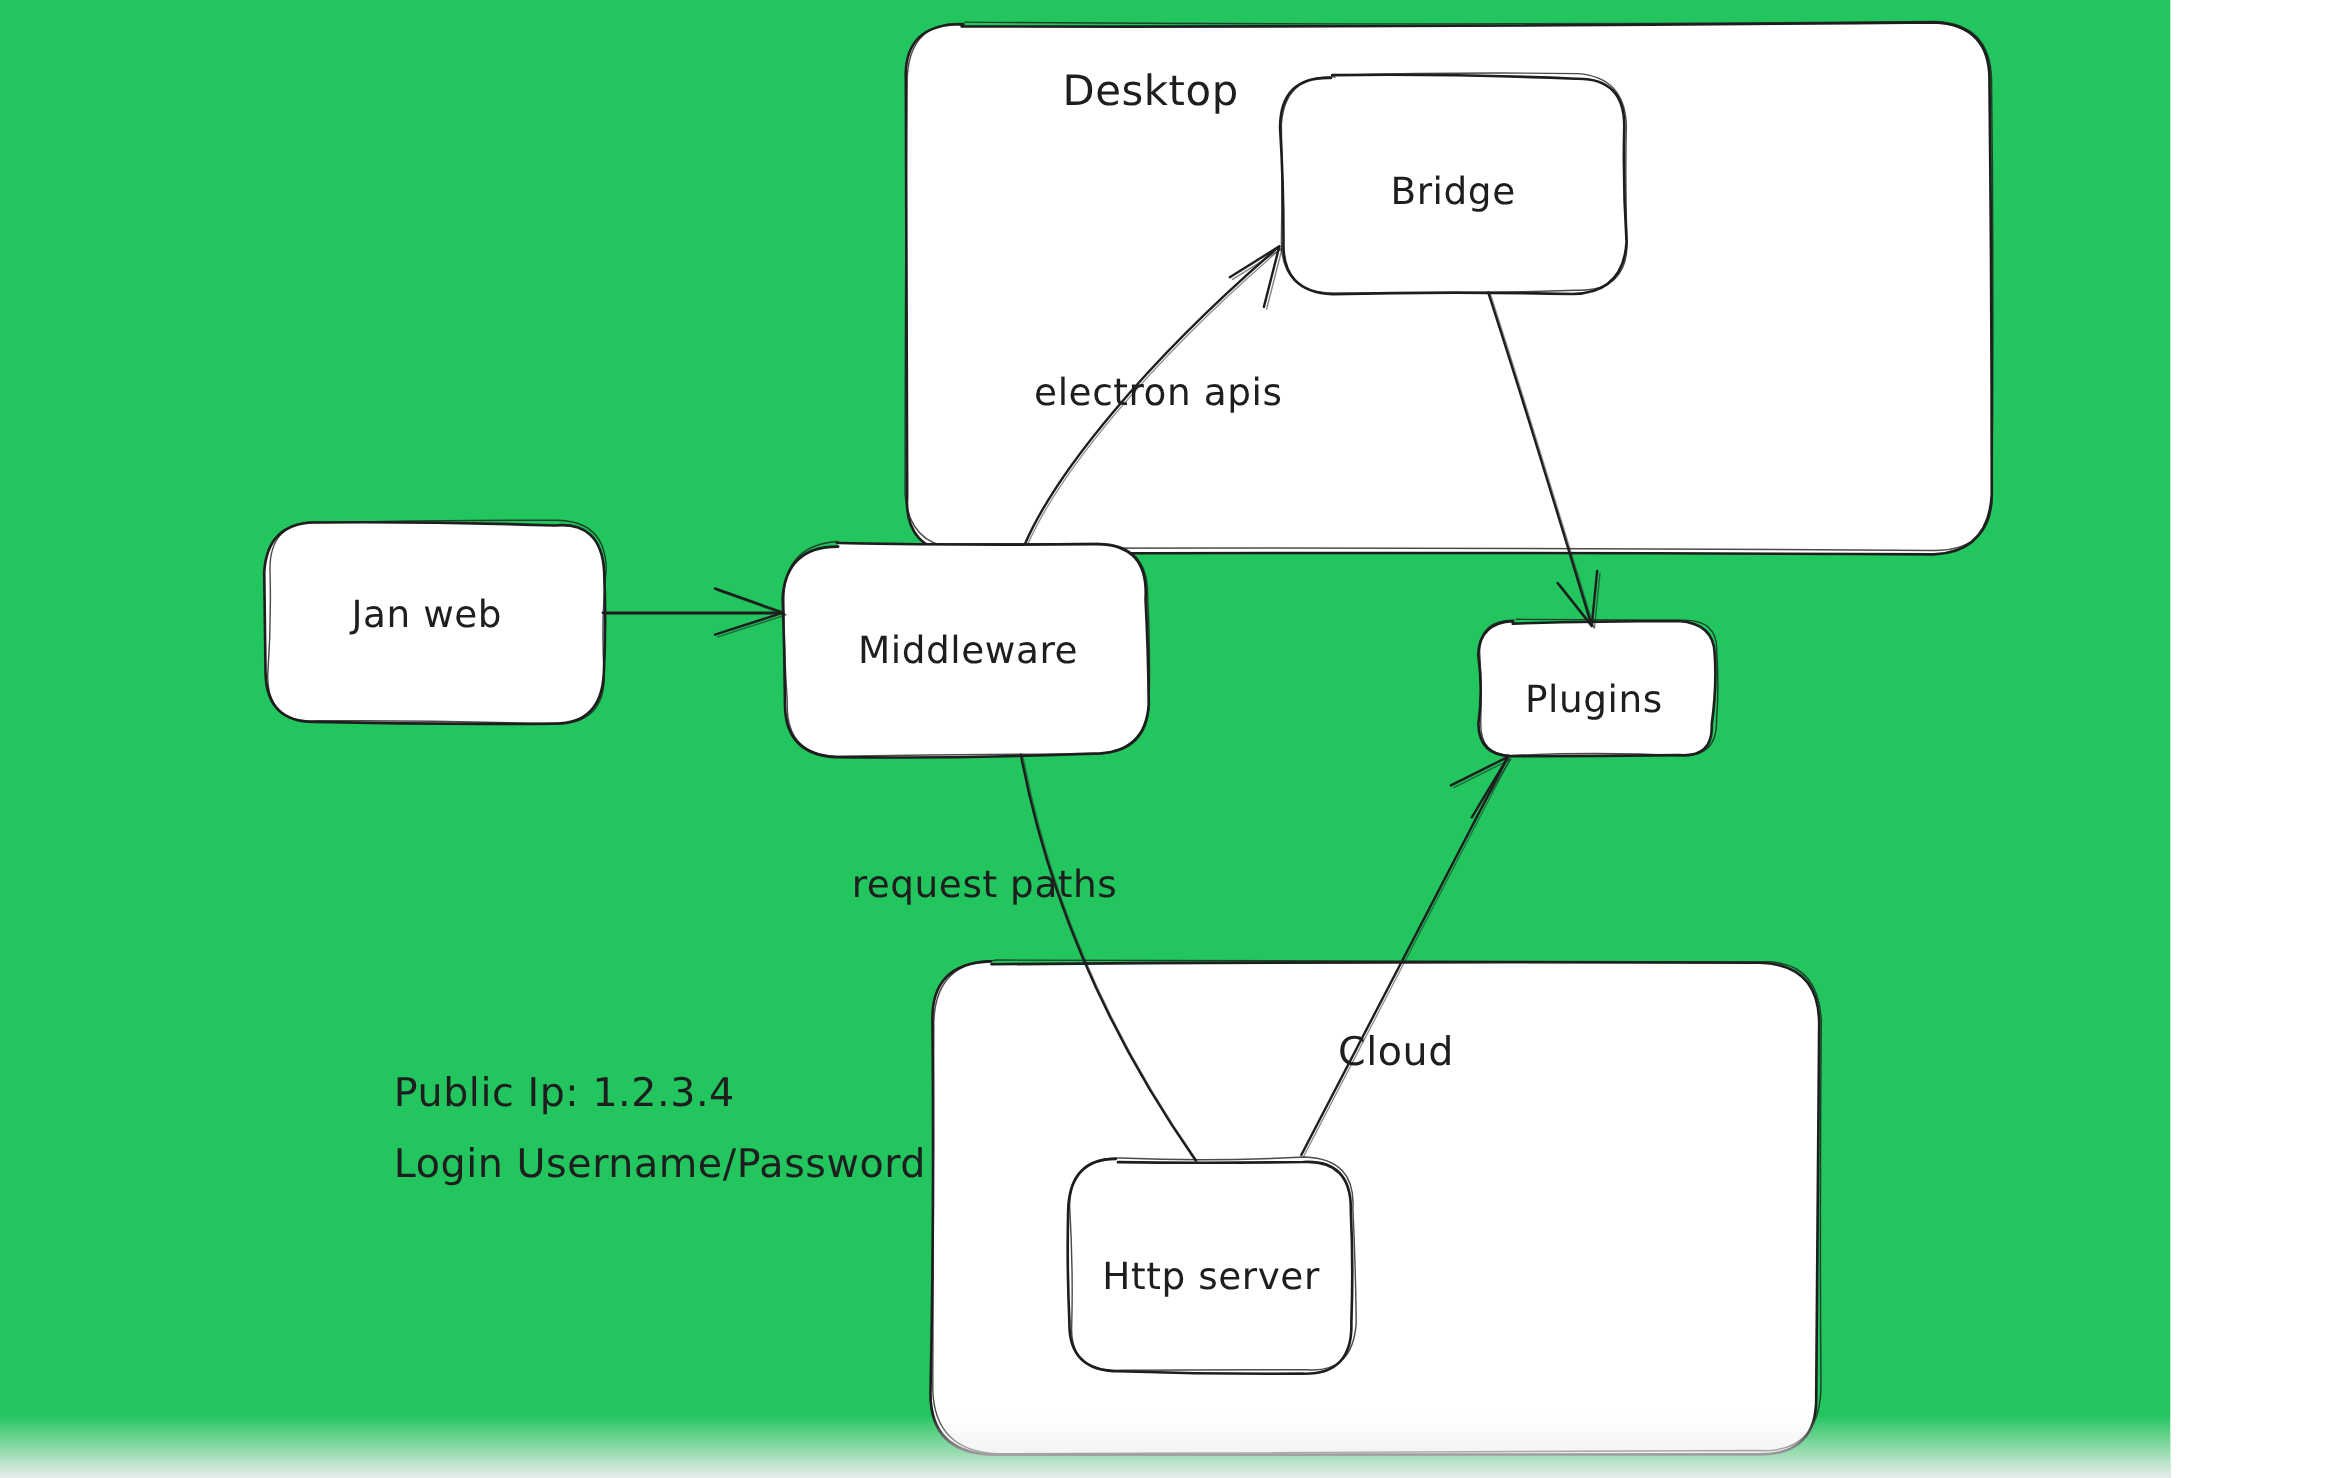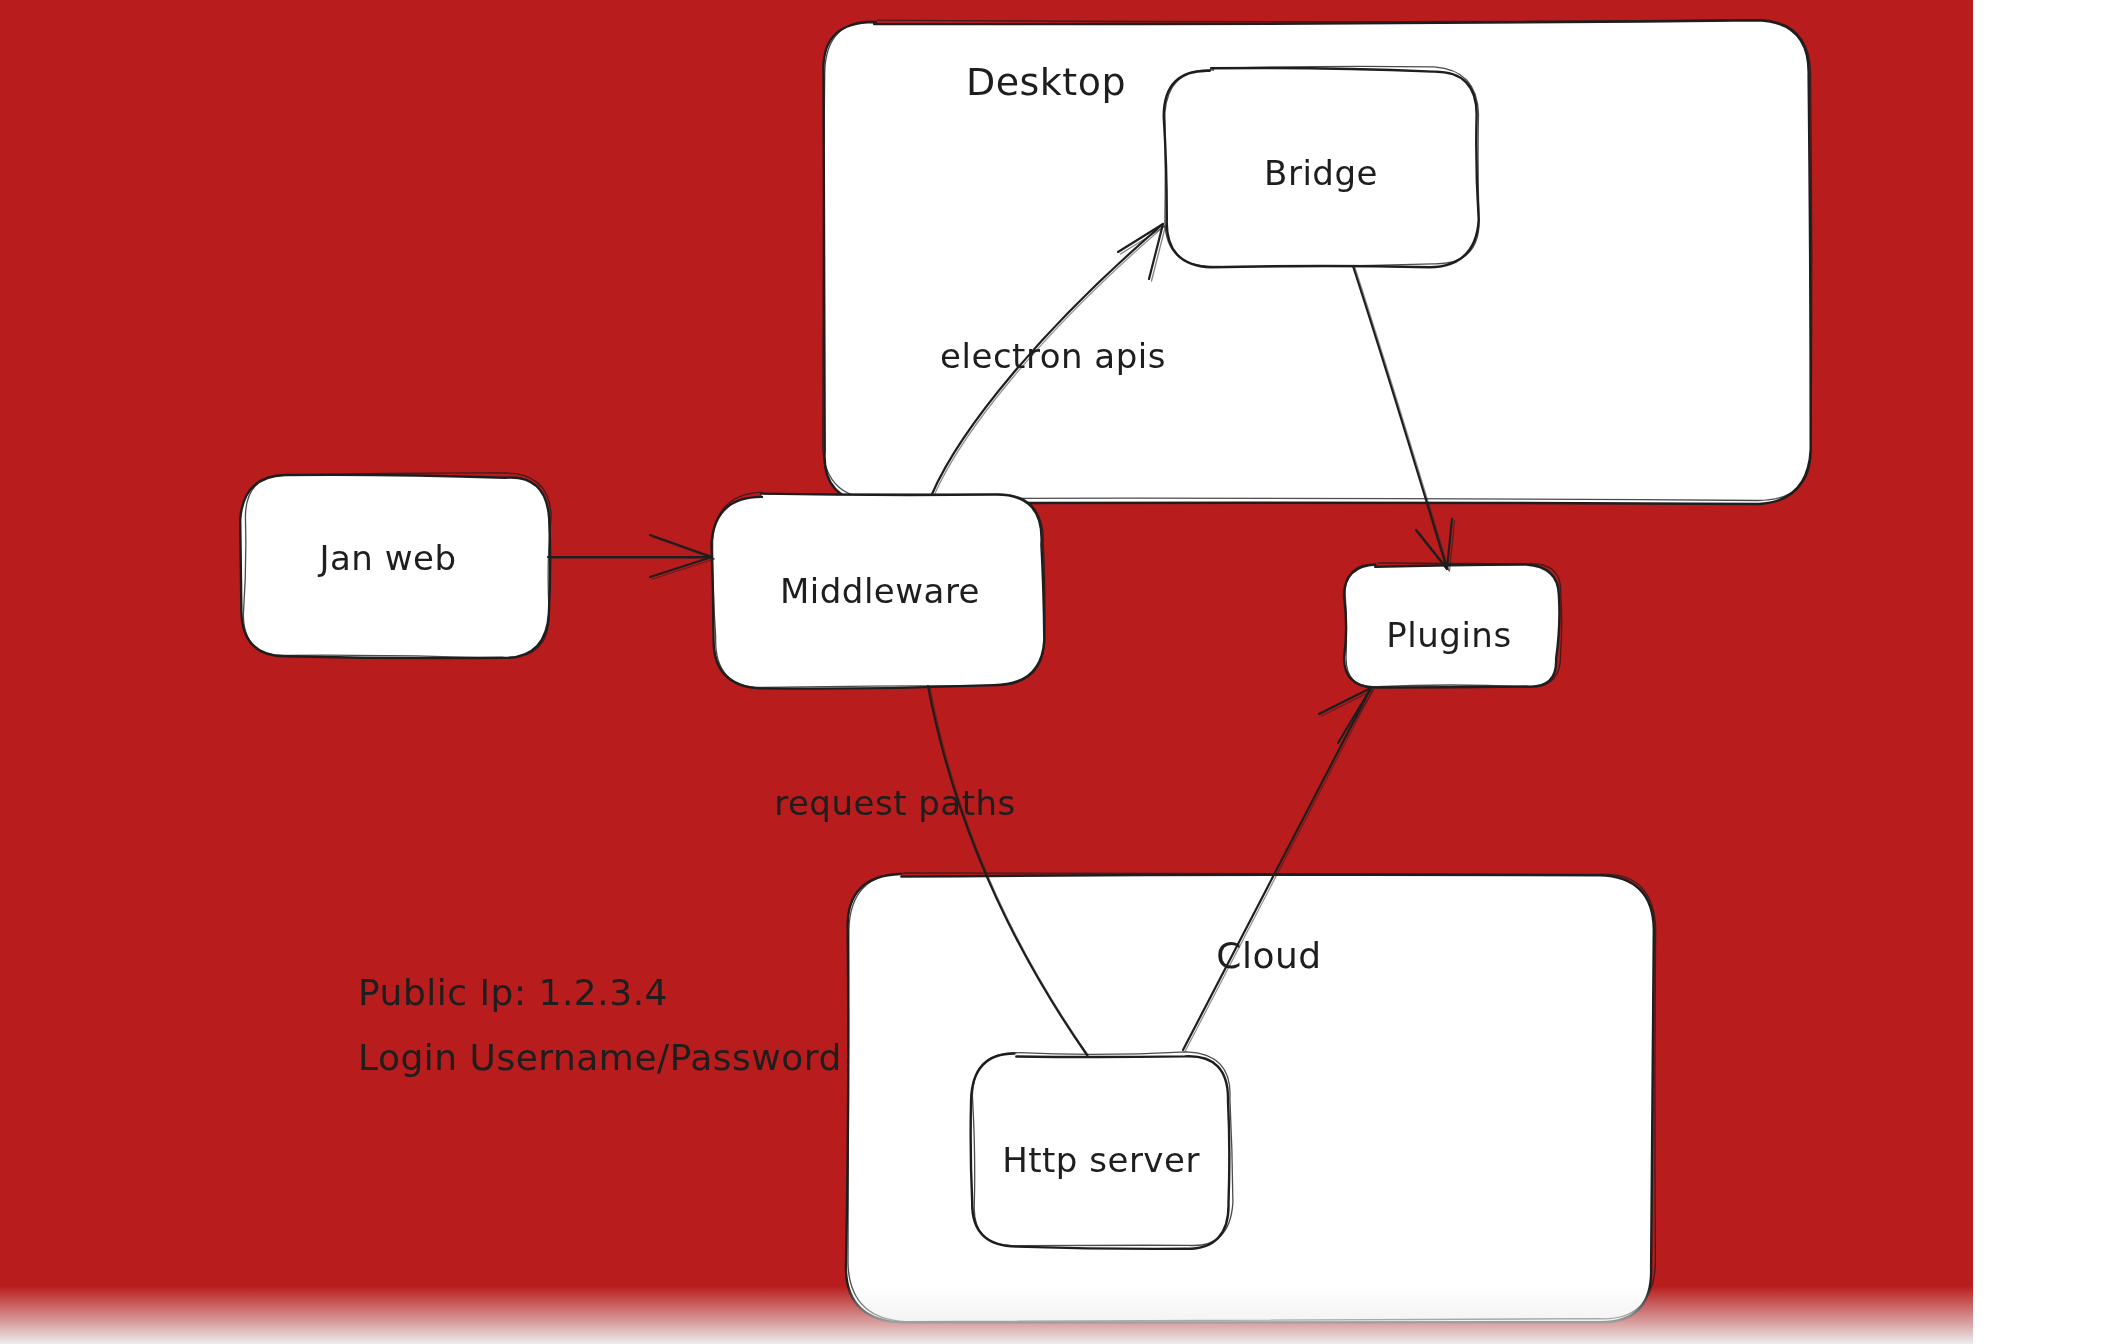--- a/index.html
+++ b/index.html
@@ -8,21 +8,21 @@
     padding: 0;
     width: 2124px;
     height: 1344px;
     background: #ffffff;
     overflow: hidden;
   }
   .canvas-wrap {
     position: relative;
     width: 1973px;
     height: 1344px;
-    background: #b91c1c;
+    background: #22c55e;
   }
   svg#scene {
     position: absolute;
     left: 0;
     top: 0;
     display: block;
   }
   svg#scene text {
     font-family: "DejaVu Sans", "Liberation Sans", sans-serif;
     letter-spacing: 0.5px;

